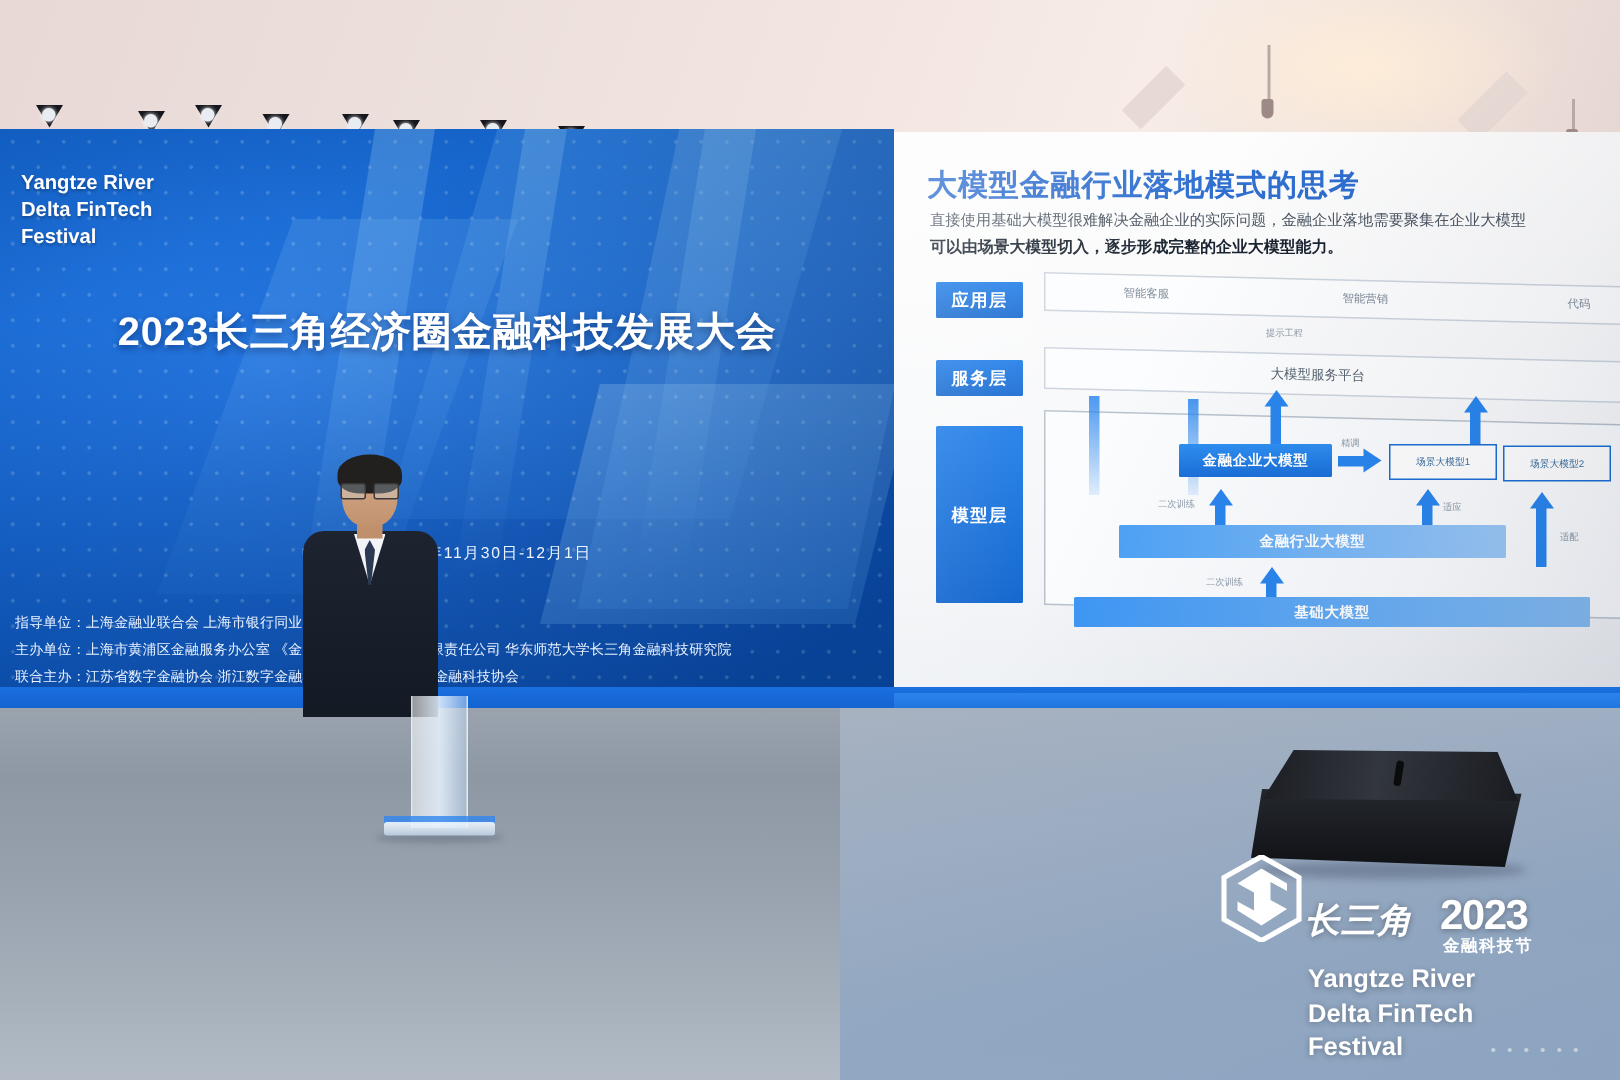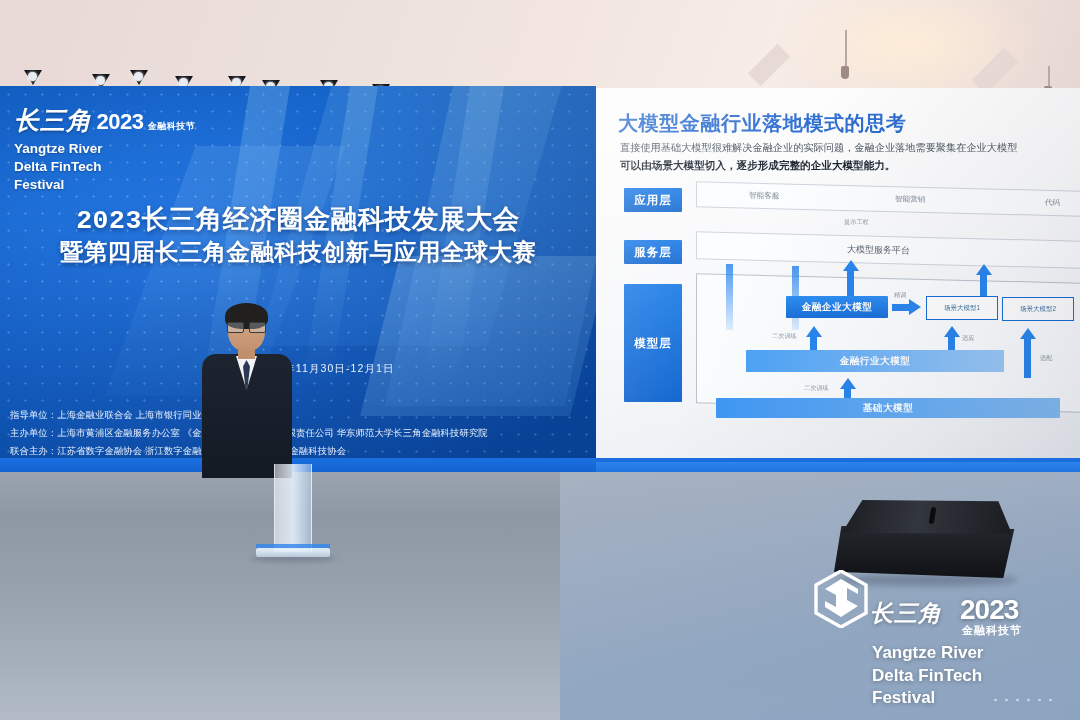--- a/index.html
+++ b/index.html
@@ -41,21 +41,21 @@
 
   
   .bd-logo{position:absolute;left:14px;top:22px;color:#fff;}
   .bd-logo .cn{font-size:25px;font-weight:700;letter-spacing:1px;line-height:1;
        font-style:italic;text-shadow:0 1px 3px rgba(0,0,0,.35);}
   .bd-logo .yr{font-size:22px;font-weight:700;letter-spacing:-.5px;}
   .bd-logo .sub{font-size:9px;font-weight:700;letter-spacing:.5px;margin-top:1px;}
   .bd-logo .en{font-size:13.5px;font-weight:700;line-height:1.32;margin-top:5px;
        text-shadow:0 1px 2px rgba(0,0,0,.3);}
 
-  .bd-title{position:absolute;left:0;top:118px;width:596px;text-align:center;color:#fff;font-family:Liberation Mono, monospace;}
+  .bd-title{position:absolute;left:0;top:118px;width:596px;text-align:center;color:#fff;}
   .bd-title .t1{font-size:26.5px;font-weight:700;letter-spacing:.5px;line-height:1.30;
       text-shadow:0 2px 5px rgba(0,20,60,.45);}
   .bd-title .t2{font-size:23.5px;font-weight:700;letter-spacing:.3px;line-height:1.32;
       text-shadow:0 2px 5px rgba(0,20,60,.45);}
   .bd-date{position:absolute;left:0;top:276px;width:596px;text-align:center;
       color:#eaf3ff;font-size:10.5px;letter-spacing:1.1px;}
 
   .bd-spons{position:absolute;left:10px;top:320px;width:586px;color:#e8f1ff;
       font-size:9.3px;line-height:1.95;letter-spacing:.15px;white-space:nowrap;}
 
@@ -224,35 +224,29 @@
          background:linear-gradient(180deg,#74bcff,#1a6fd8);transform:skewX(-20deg);opacity:.22;"></div>
     <div class="bd-ray" style="left:250px;top:0;width:40px;height:330px;transform:skewX(-9deg);"></div>
     <div class="bd-ray" style="left:350px;top:0;width:28px;height:300px;transform:skewX(-9deg);"></div>
     <div class="bd-ray" style="left:470px;top:0;width:34px;height:300px;transform:skewX(-9deg);"></div>
     <div class="bd-shape" style="left:380px;top:170px;width:210px;height:160px;
          background:linear-gradient(160deg,#9fd2ff,#4d9bf2);transform:skewX(-14deg);opacity:.30;"></div>
     <div class="bd-dots"></div>
     <div class="bd-vign"></div>
 
     <div class="bd-logo">
-      <div>
-        <span class="cn">长三角</span>
-        <span class="yr">2023</span>
-        <span class="sub">金融科技节</span>
-      </div>
       <div class="en">
         <div>Yangtze River</div>
         <div>Delta FinTech</div>
         <div>Festival</div>
       </div>
     </div>
 
     <div class="bd-title">
       <div class="t1">2023长三角经济圈金融科技发展大会</div>
-      <div class="t2">暨第四届长三角金融科技创新与应用全球大赛</div>
     </div>
 
     <div class="bd-date">中国·上海    2023年11月30日-12月1日</div>
 
     <div class="bd-spons">
       <div>指导单位：上海金融业联合会    上海市银行同业公会    华东师范大学</div>
       <div>主办单位：上海市黄浦区金融服务办公室  《金融电子化》杂志社有限责任公司    华东师范大学长三角金融科技研究院</div>
       <div>联合主办：江苏省数字金融协会    浙江数字金融科技协会    安徽省数字金融科技协会</div>
       <div>协办单位：上海市互联网金融行业协会    苏州大学金融科技研究院    浙江大学金融科技研究院</div>
     </div>

